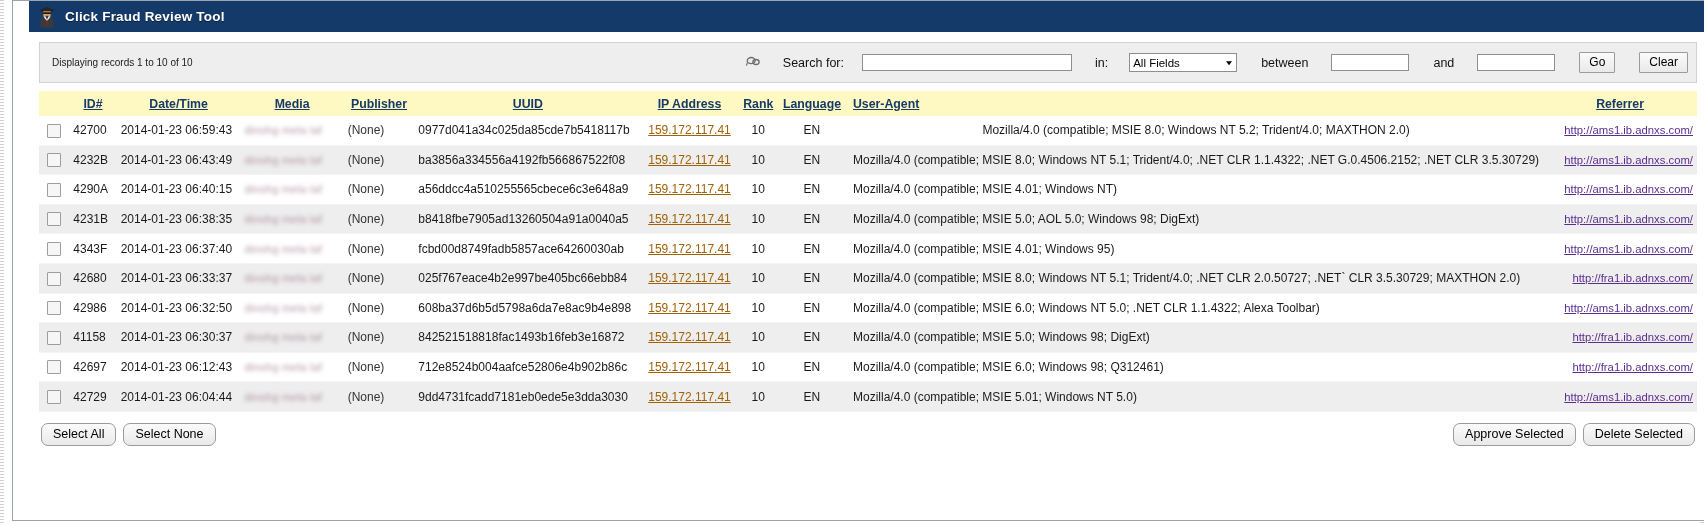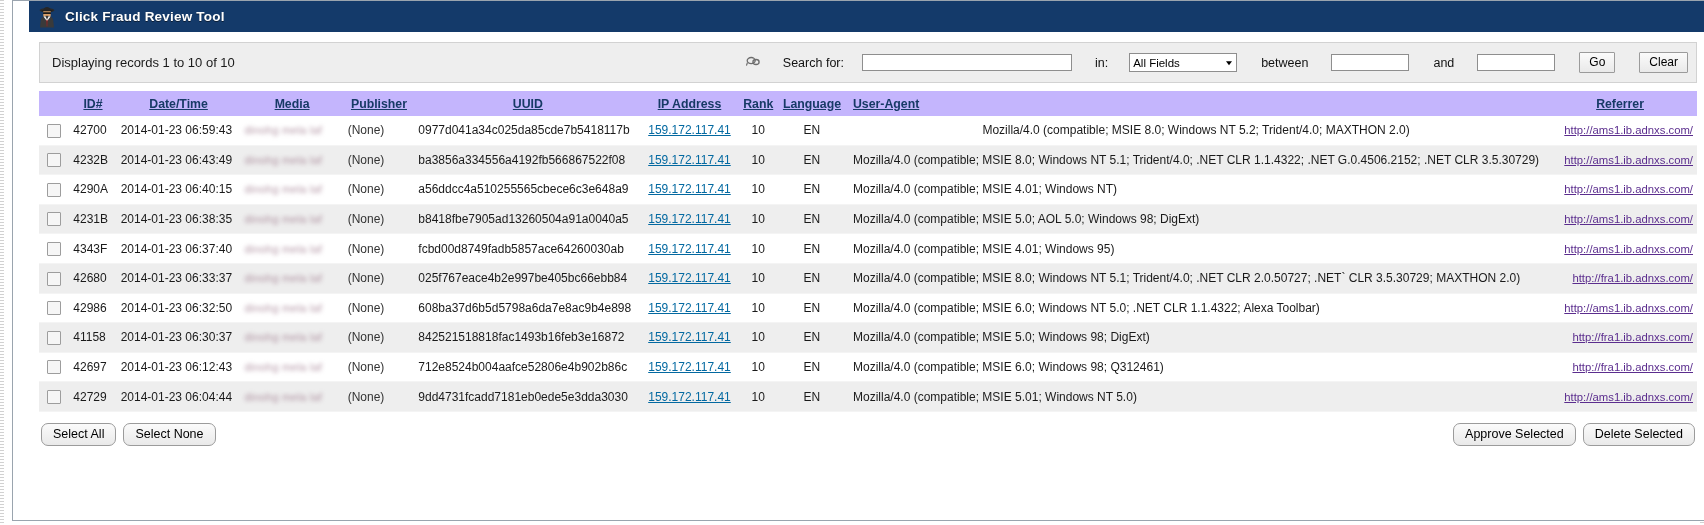--- a/index.html
+++ b/index.html
@@ -47,21 +47,21 @@
   
   .toolbar{
     background:#eeeeee;
     border:1px solid #d2d2d2;
     height:41px;
     display:flex;align-items:center;
     padding:0 8px 0 12px;
     box-sizing:border-box;
     position:relative;
   }
-  .status-text{font-size:13px;color:#1a1a1a;}
+  .status-text{font-size:10px;color:#1a1a1a;}
   .search-area{
     margin-left:auto;
     display:flex;align-items:center;
     gap:16px;
   }
   .mag-icon{margin-right:6px;display:flex;align-items:center;}
   .lbl{font-size:12.5px;color:#111;white-space:nowrap;}
   .txtbox{
     border:1px solid #8e8e8e;
     background:#fff;
@@ -110,21 +110,21 @@
   #go-button{margin-right:8px;min-width:34px;}
   #clear-button{min-width:44px;}
   
   .table-wrap{margin-top:8px;}
   table.grid{
     width:100%;
     border-collapse:collapse;
     font-size:12px;
   }
   table.grid thead th{
-    background:#c4b5fd;
+    background:#fef9c3;
     height:25px;
     font-weight:normal;
     padding:0 4px;
     text-align:center;
     vertical-align:middle;
     white-space:nowrap;
   }
   table.grid thead th a{
     color:#173a66;
     font-weight:bold;
@@ -157,21 +157,21 @@
   .chk{
     width:12px;height:12px;
     border:1px solid #9d9d9d;
     background:#f6f6f6;
     display:inline-block;
     border-radius:1px;
     cursor:pointer;
     vertical-align:middle;
   }
   a.link{
-    color:#0369a1;
+    color:#a16207;
     text-decoration:underline;
     cursor:pointer;
     font-size:12px;
   }
   a.reflink{
     color:#5b2d8e;
     text-decoration:underline;
     cursor:pointer;
     font-size:11.3px;
     margin-top:10px;

